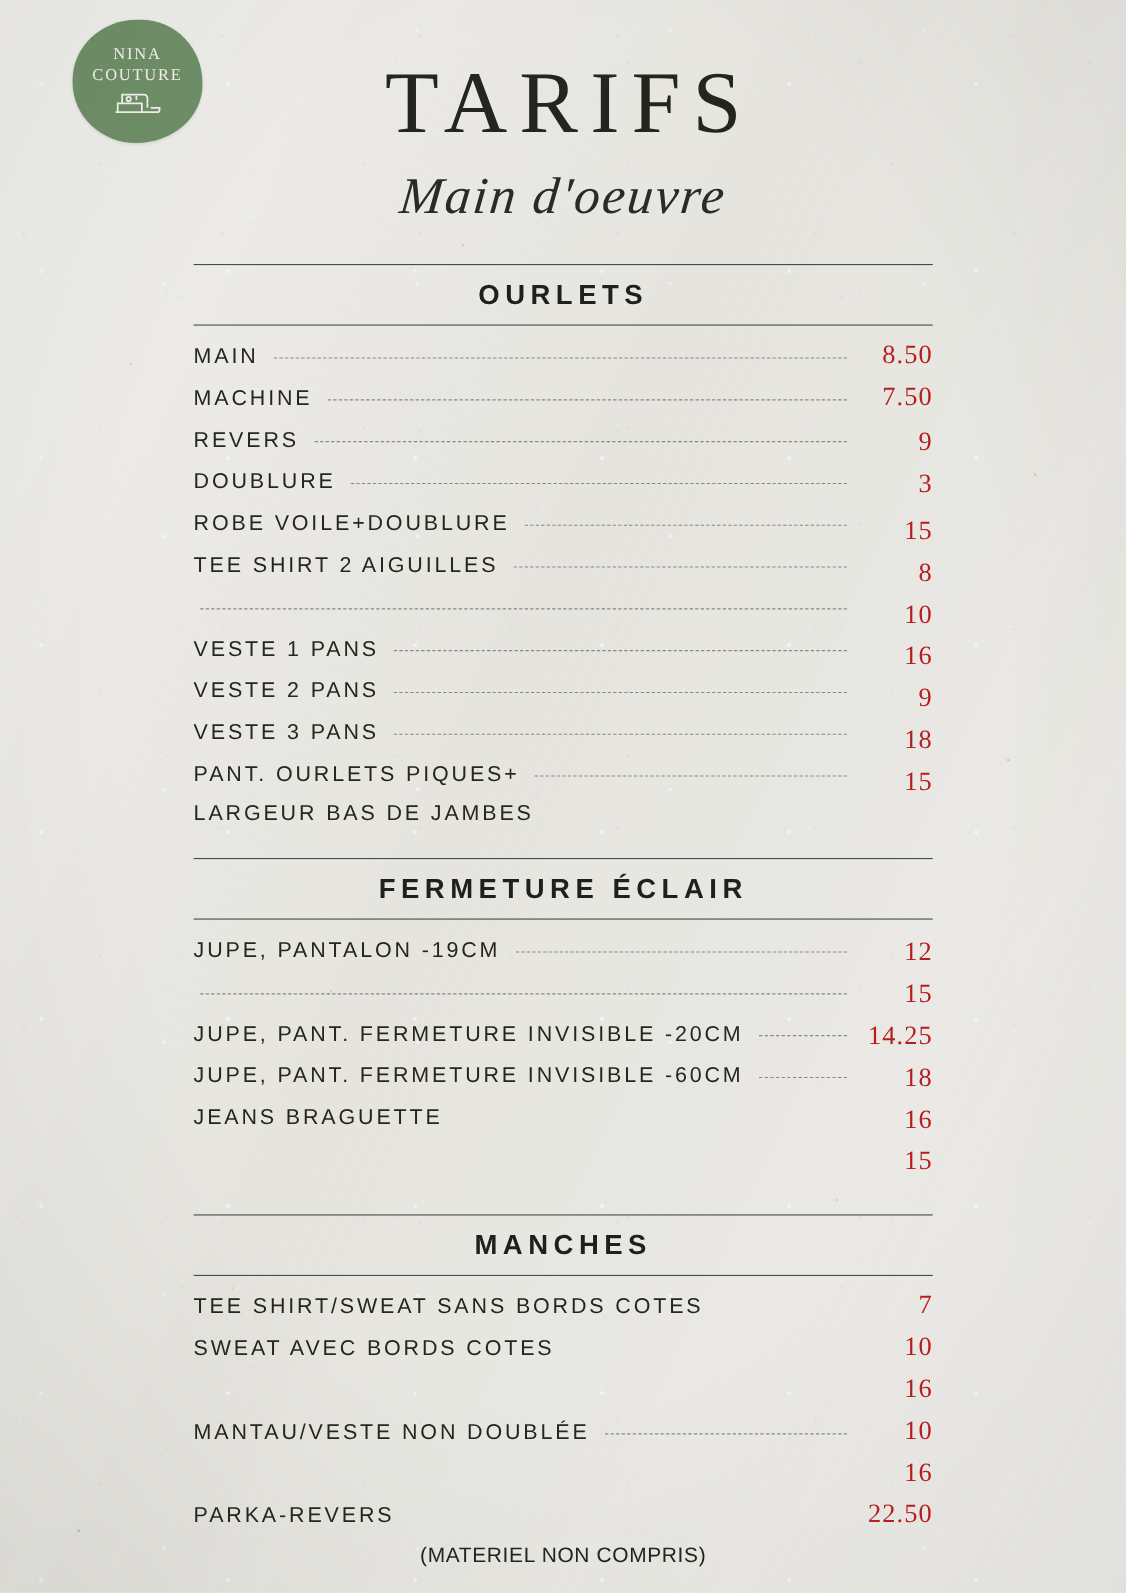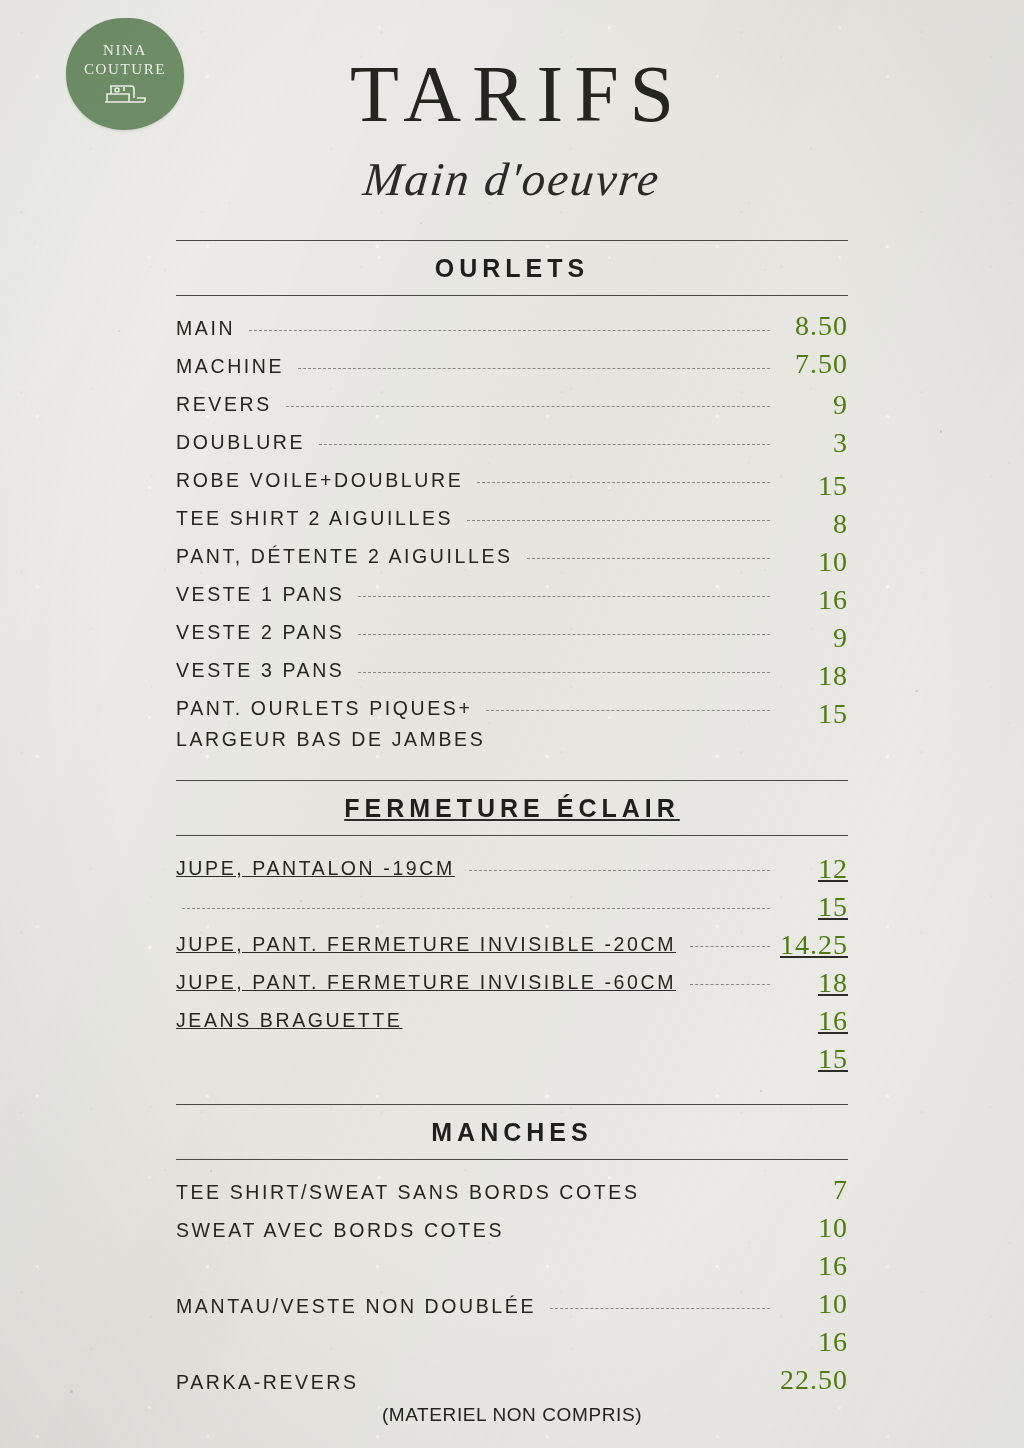--- a/index.html
+++ b/index.html
@@ -144,23 +144,23 @@
     flex: 1;
     position: relative;
     height: 1px;
     margin: 0 6px;
     border-bottom: 1px dashed rgba(60,60,55,0.55);
     transform: translateY(-4px);
     z-index: 1;
   }
   .row-price {
     font-family: "Liberation Serif", serif;
-    font-size: 28px;
+    font-size: 24px;
     letter-spacing: 1px;
-    color: #4d7c0f;
+    color: #b91c1c;
     min-width: 72px;
     text-align: right;
     z-index: 2;
     position: relative;
   }
   
   .nudge-1 .row-price { transform: translateY(3px); }
   .nudge-2 .row-price { transform: translateY(8px); }
 
   .footer-note {
@@ -250,21 +250,20 @@
         <span class="row-label">ROBE VOILE+DOUBLURE</span>
         <span class="leader"></span>
         <span class="row-price">15</span>
       </div>
       <div class="row nudge-2">
         <span class="row-label">TEE SHIRT 2 AIGUILLES</span>
         <span class="leader"></span>
         <span class="row-price">8</span>
       </div>
       <div class="row nudge-2">
-        <span class="row-label">PANT, DÉTENTE 2 AIGUILLES</span>
         <span class="leader"></span>
         <span class="row-price">10</span>
       </div>
       <div class="row nudge-2">
         <span class="row-label">VESTE 1 PANS</span>
         <span class="leader"></span>
         <span class="row-price">16</span>
       </div>
       <div class="row nudge-2">
         <span class="row-label">VESTE 2 PANS</span>
@@ -282,21 +281,21 @@
         <span class="row-price">15</span>
       </div>
       <div class="row">
         <span class="row-label">LARGEUR BAS DE JAMBES</span>
         <span class="leader" style="visibility:hidden;"></span>
         <span class="row-price"></span>
       </div>
     </div>
   </div>
 
-  <div class="section" id="section-1" style="top:780px;text-decoration:underline;">
+  <div class="section" id="section-1" style="top:780px;">
     <div class="section-head">FERMETURE ÉCLAIR</div>
     <div class="rows">
       <div class="row nudge-1">
         <span class="row-label">JUPE, PANTALON -19CM</span>
         <span class="leader"></span>
         <span class="row-price">12</span>
       </div>
       <div class="row nudge-1">
         <span class="leader"></span>
         <span class="row-price">15</span>

